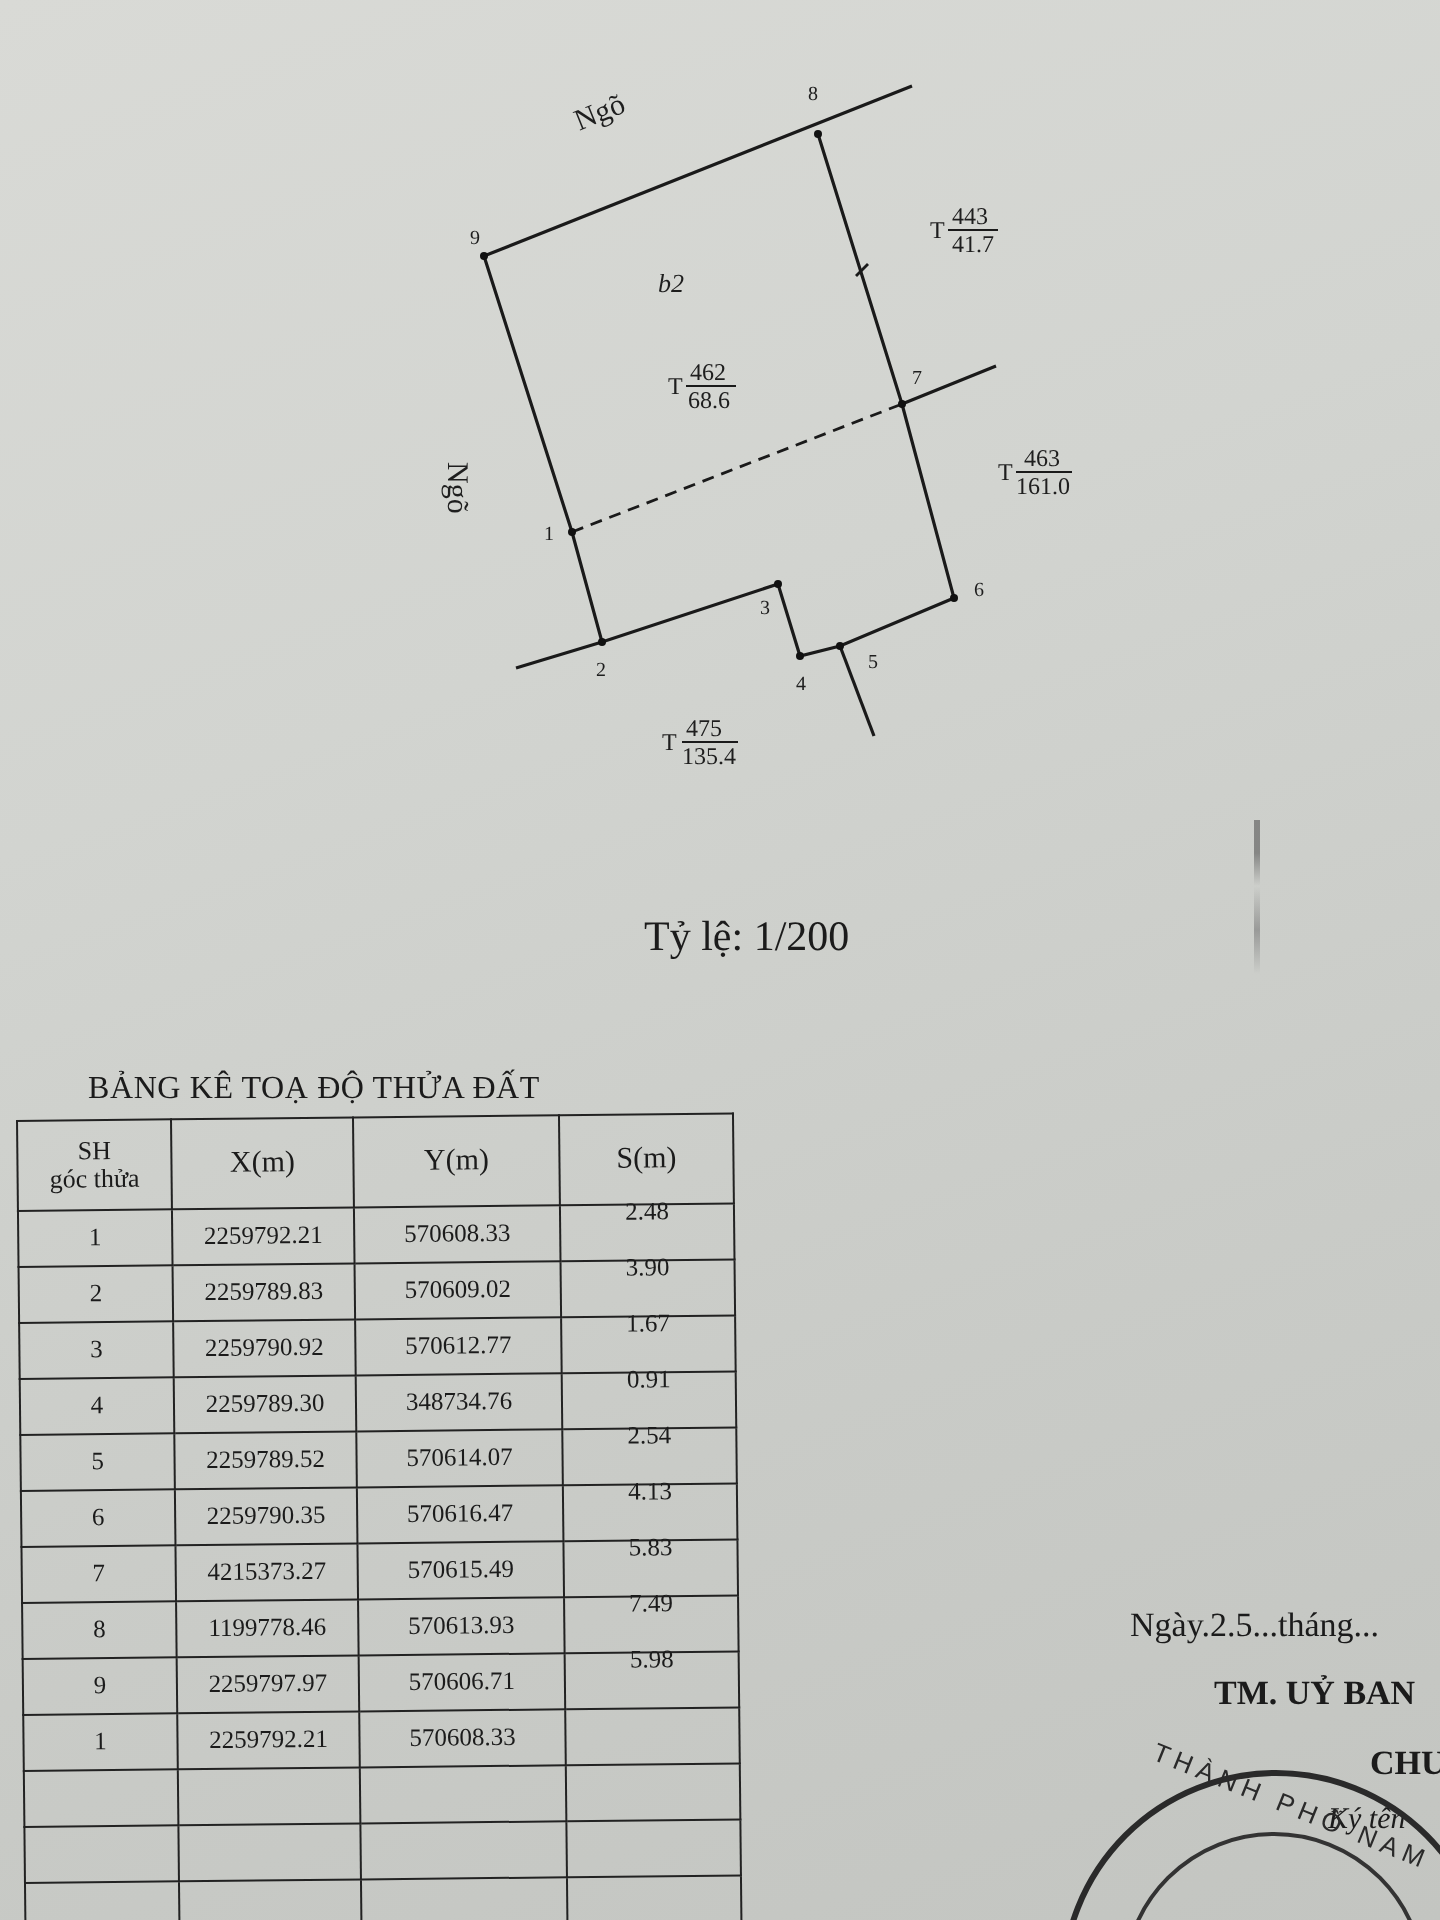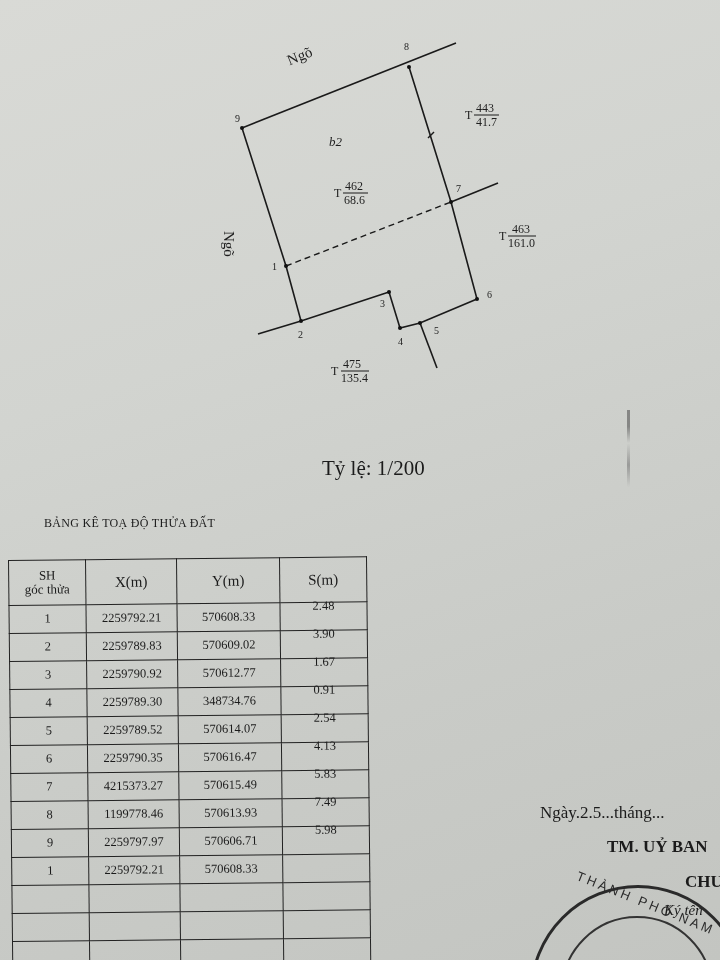--- a/index.html
+++ b/index.html
@@ -6,33 +6,33 @@
   body {
     width: 720px; height: 960px; overflow: hidden; position: relative;
     background: linear-gradient(160deg, #d9dad6 0%, #d2d4d0 35%, #c9cbc7 70%, #c3c5c1 100%);
     font-family: "Liberation Serif", serif; color: #1b1b1b;
   }
   .sheet { position: absolute; inset: 0; }
   svg.plot { position: absolute; left: 0; top: 0; }
   .plot text { font-family: "Liberation Serif", serif; fill: #1e1e1e; }
   .label { position: absolute; white-space: nowrap; }
   .scale { left: 322px; top: 456px; font-size: 21px; text-align: right; }
-  .table-title { left: 44px; top: 516px; font-size: 12px; letter-spacing: 0.3px; }
+  .table-title { left: 44px; top: 536px; font-size: 16px; letter-spacing: 0.3px; }
   table.coords {
     position: absolute; left: 8px; top: 560px; border-collapse: collapse;
     font-size: 12.5px; transform: rotate(-0.6deg); transform-origin: left top;
   }
   table.coords td, table.coords th {
     border: 1.3px solid #222; text-align: center; padding: 4px; height: 19px; font-weight: normal;
   }
   table.coords th { font-size: 15px; height: 36px; }
   table.coords th.sh { font-size: 13px; line-height: 14px; }
   .c1 { width: 68px; } .c2 { width: 82px; } .c3 { width: 94px; } .c4 { width: 78px; margin-left: 16px; }
   .s-cell { position: relative; top: -10px; }
-  .date { left: 540px; top: 803px; font-size: 17px; }
+  .date { left: 565px; top: 803px; font-size: 17px; }
   .org  { left: 607px; top: 837px; font-size: 17px; font-weight: bold; }
   .chu  { left: 685px; top: 872px; font-size: 17px; font-weight: bold; }
   .kyten{ left: 664px; top: 902px; font-size: 15px; font-style: italic; }
   .seal { position: absolute; left: 530px; top: 885px; width: 210px; height: 210px;
           border: 3px solid #2a2a2a; border-radius: 50%; }
   .seal-inner { position: absolute; left: 28px; top: 28px; width: 148px; height: 148px;
           border: 2px solid #333; border-radius: 50%; }
   .seal-text { position: absolute; left: 570px; top: 905px; font-size: 13px; font-family: "Liberation Sans", sans-serif;
           letter-spacing: 3px; transform: rotate(22deg); color:#2a2a2a; }
   .fold { position: absolute; left: 627px; top: 410px; width: 3px; height: 110px;

